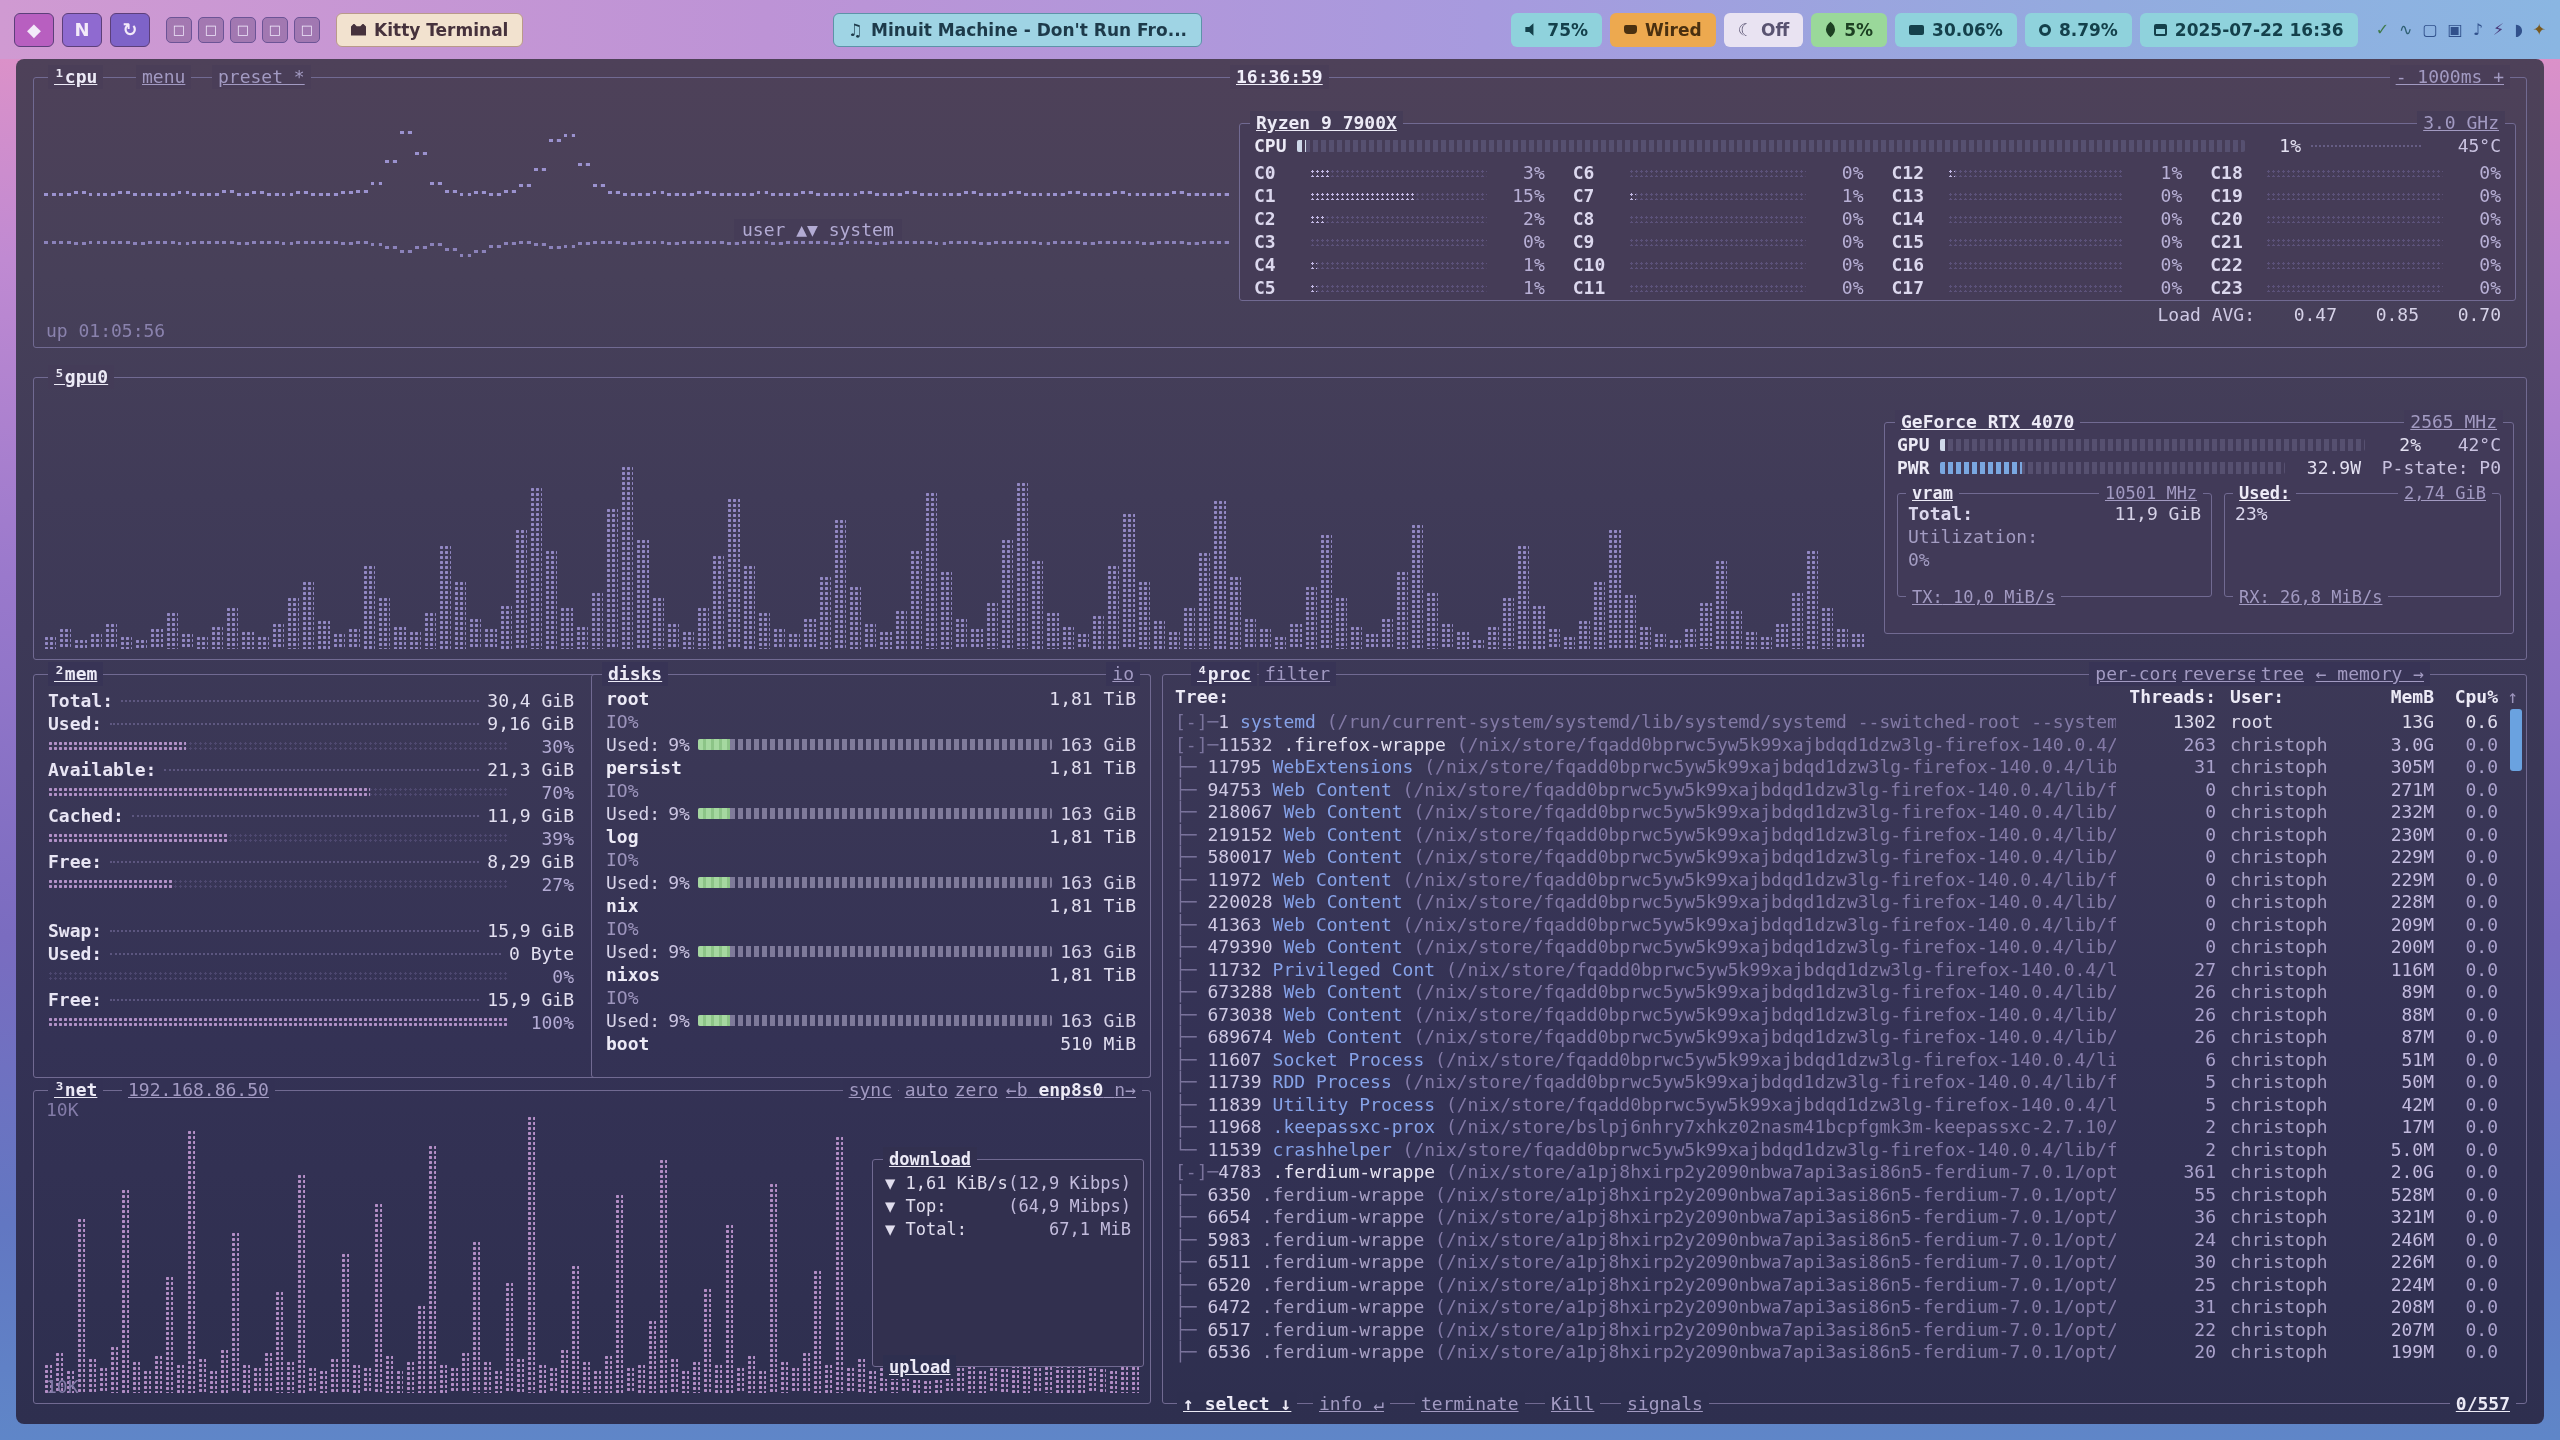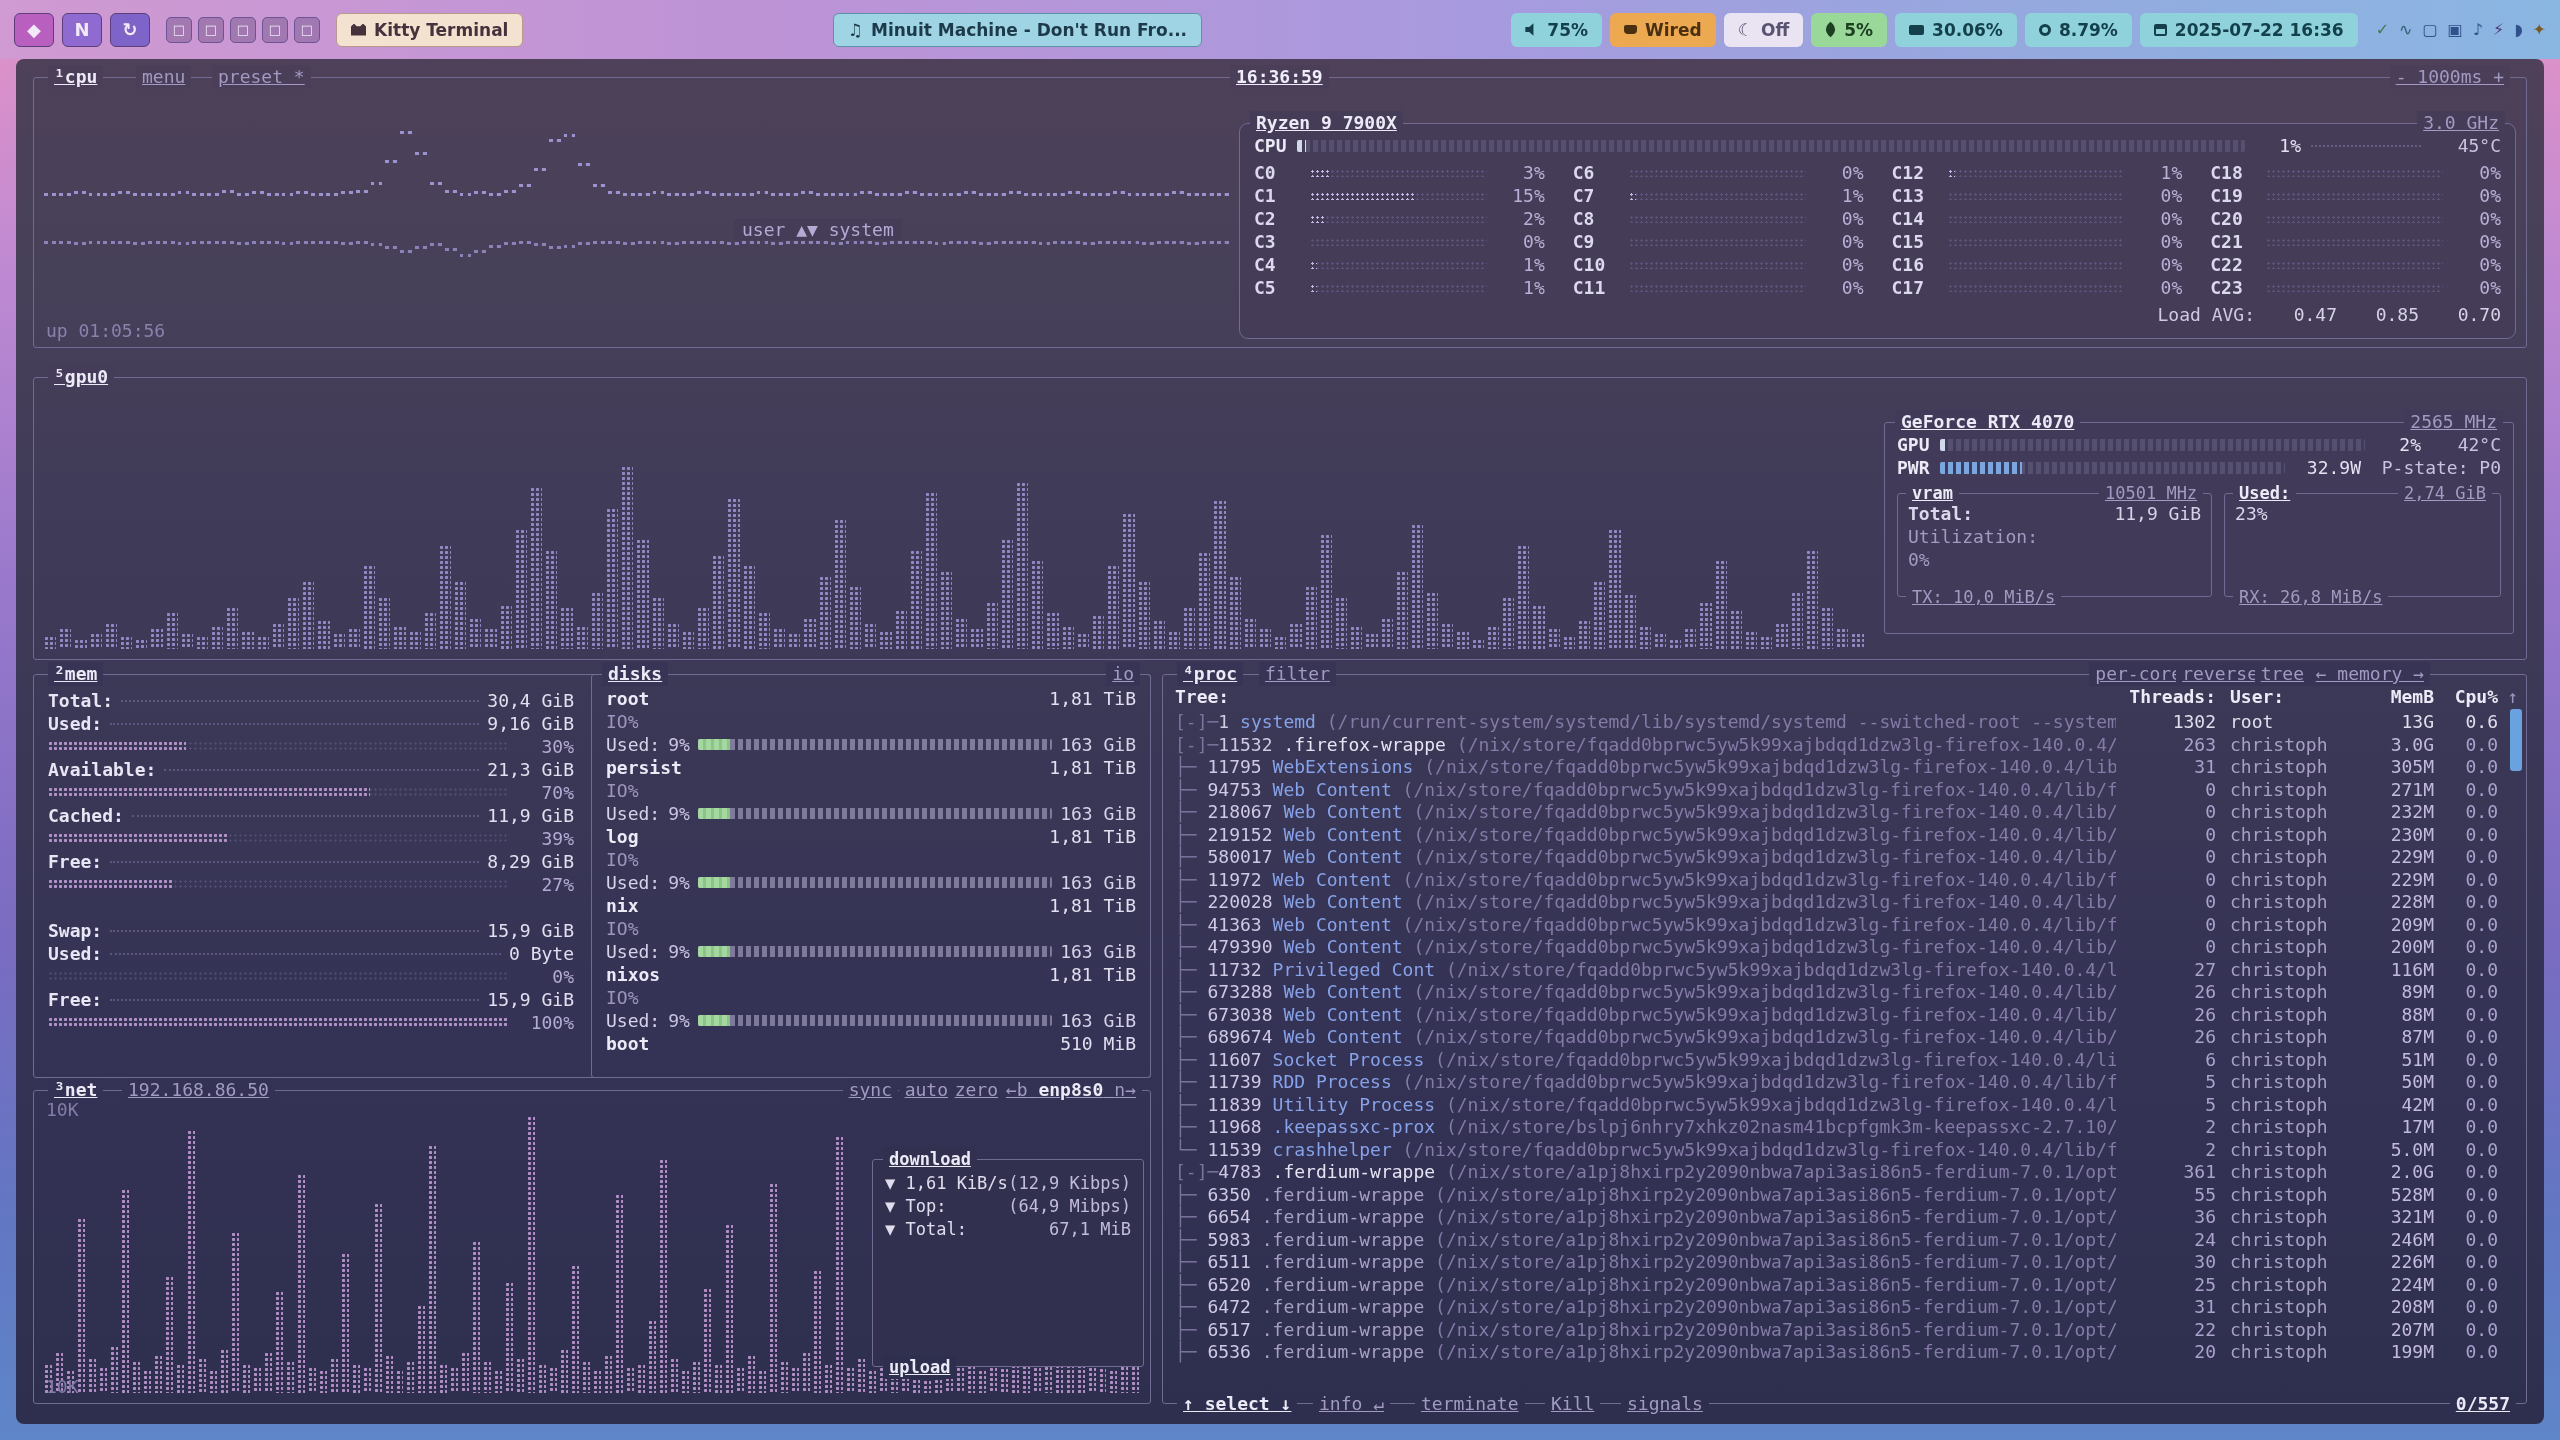--- a/index.html
+++ b/index.html
@@ -72,22 +72,22 @@
     background-size:5px 5px; }
   .gcol.fill.pink { background-image:radial-gradient(circle, rgba(187,148,205,.95) 1.4px, transparent 1.5px); }
   #cpu-graph-user   { left:10px; top:10px;  width:1185px; height:134px; }
   #cpu-graph-system { left:10px; top:158px; width:1185px; height:96px; }
   .legend { position:absolute; left:700px; top:141px; color:#b3abd4; background:#453c57; padding:0 8px; z-index:2; }
   .uptime { position:absolute; left:12px; bottom:6px; color:#8a82ad; }
   #gpu-graph { left:10px; top:10px; right:662px; bottom:10px; }
   #net-graph { left:10px; top:10px; right:10px; bottom:10px; }
 
   
-  .cpubox { position:absolute; left:1205px; top:45px; width:1277px; height:216px; border:1px solid #716a92;
-    border-radius:9px; background:#453c57; padding:10px 14px 2px 14px; z-index:3; }
+  .cpubox { position:absolute; left:1205px; top:45px; width:1277px; height:178px; border:1px solid #716a92;
+    border-radius:3px; background:#453c57; padding:10px 14px 2px 14px; z-index:3; }
   .bar-row { display:flex; align-items:center; gap:10px; line-height:23px; }
   .bar { flex:1; height:12px; border-radius:2px;
     background:repeating-linear-gradient(90deg,#565070 0 5px,transparent 5px 8px); position:relative; overflow:hidden; }
   .bar-fill { position:absolute; left:0; top:0; bottom:0;
     background:repeating-linear-gradient(90deg,#cfd9ea 0 5px,transparent 5px 8px); }
   .bar-fill.blue { background:repeating-linear-gradient(90deg,#7aa7e0 0 5px,transparent 5px 8px); }
   .blabel { font-weight:bold; color:#eceaf6; }
   .bpct { width:46px; text-align:right; color:#e4e1f2; }
   .btemp { width:70px; text-align:right; color:#c9c2e0; }
   .bleader { flex:0 0 110px; border-bottom:2px dotted rgba(130,120,170,.55); height:2px; align-self:center; }
@@ -1071,21 +1071,21 @@
               <div class="nl">▼ Total:</div>
               <div class="nr">67,1 MiB</div>
             </div>
           </div>
         <div class="ngap"></div>
         <span class="cap bottom t1" style="left:10px">upload</span>
       </div>
     </section>
 
     <section class="panel proc">
-      <span class="cap t1" style="left:14px">⁴proc</span>
+      <span class="cap t1" style="left:28px">⁴proc</span>
       <span class="cap hint" style="left:96px">filter</span>
       <span class="cap hint" style="right:338px">per-core</span>
       <span class="cap hint" style="right:262px">reverse</span>
       <span class="cap hint" style="right:216px">tree</span>
       <span class="cap hint" style="right:96px">← memory →</span>
 
       <div class="phead">
         <span>Tree:</span>
         <span class="h-threads">Threads:</span>
         <span class="h-user">User:</span>

